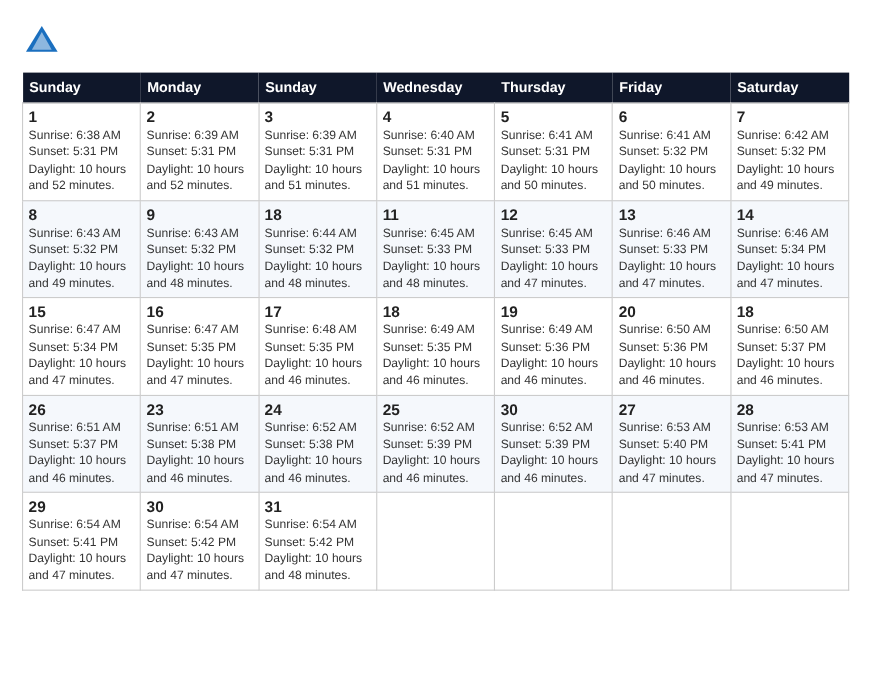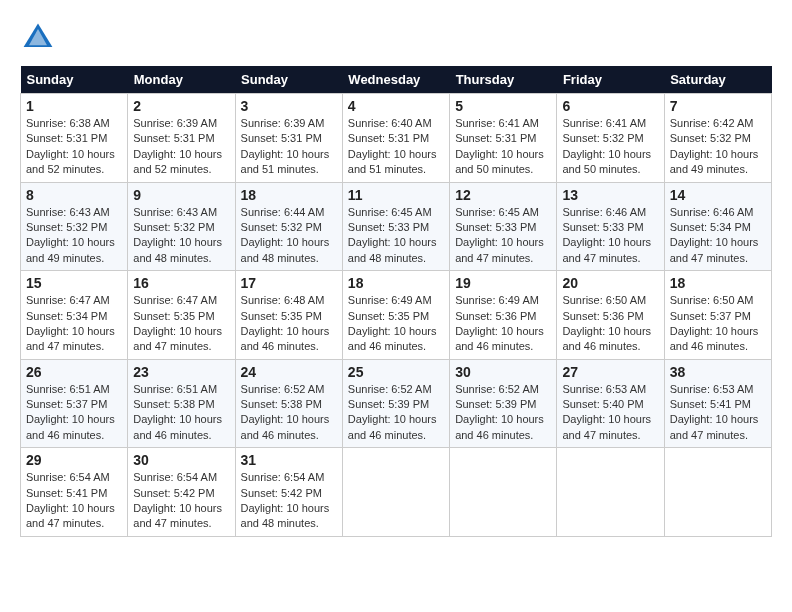--- a/index.html
+++ b/index.html
@@ -283,21 +283,21 @@
           Sunrise: 6:52 AM<br>Sunset: 5:39 PM<br>Daylight: 10 hours and 46 minutes.
         </div>
       </td>
         <td>
         <span class="day-num">27</span>
         <div class="day-detail">
           Sunrise: 6:53 AM<br>Sunset: 5:40 PM<br>Daylight: 10 hours and 47 minutes.
         </div>
       </td>
         <td>
-        <span class="day-num">38</span>
+        <span class="day-num">28</span>
         <div class="day-detail">
           Sunrise: 6:53 AM<br>Sunset: 5:41 PM<br>Daylight: 10 hours and 47 minutes.
         </div>
       </td>
       </tr>
       <tr>
         <td>
         <span class="day-num">29</span>
         <div class="day-detail">
           Sunrise: 6:54 AM<br>Sunset: 5:41 PM<br>Daylight: 10 hours and 47 minutes.

